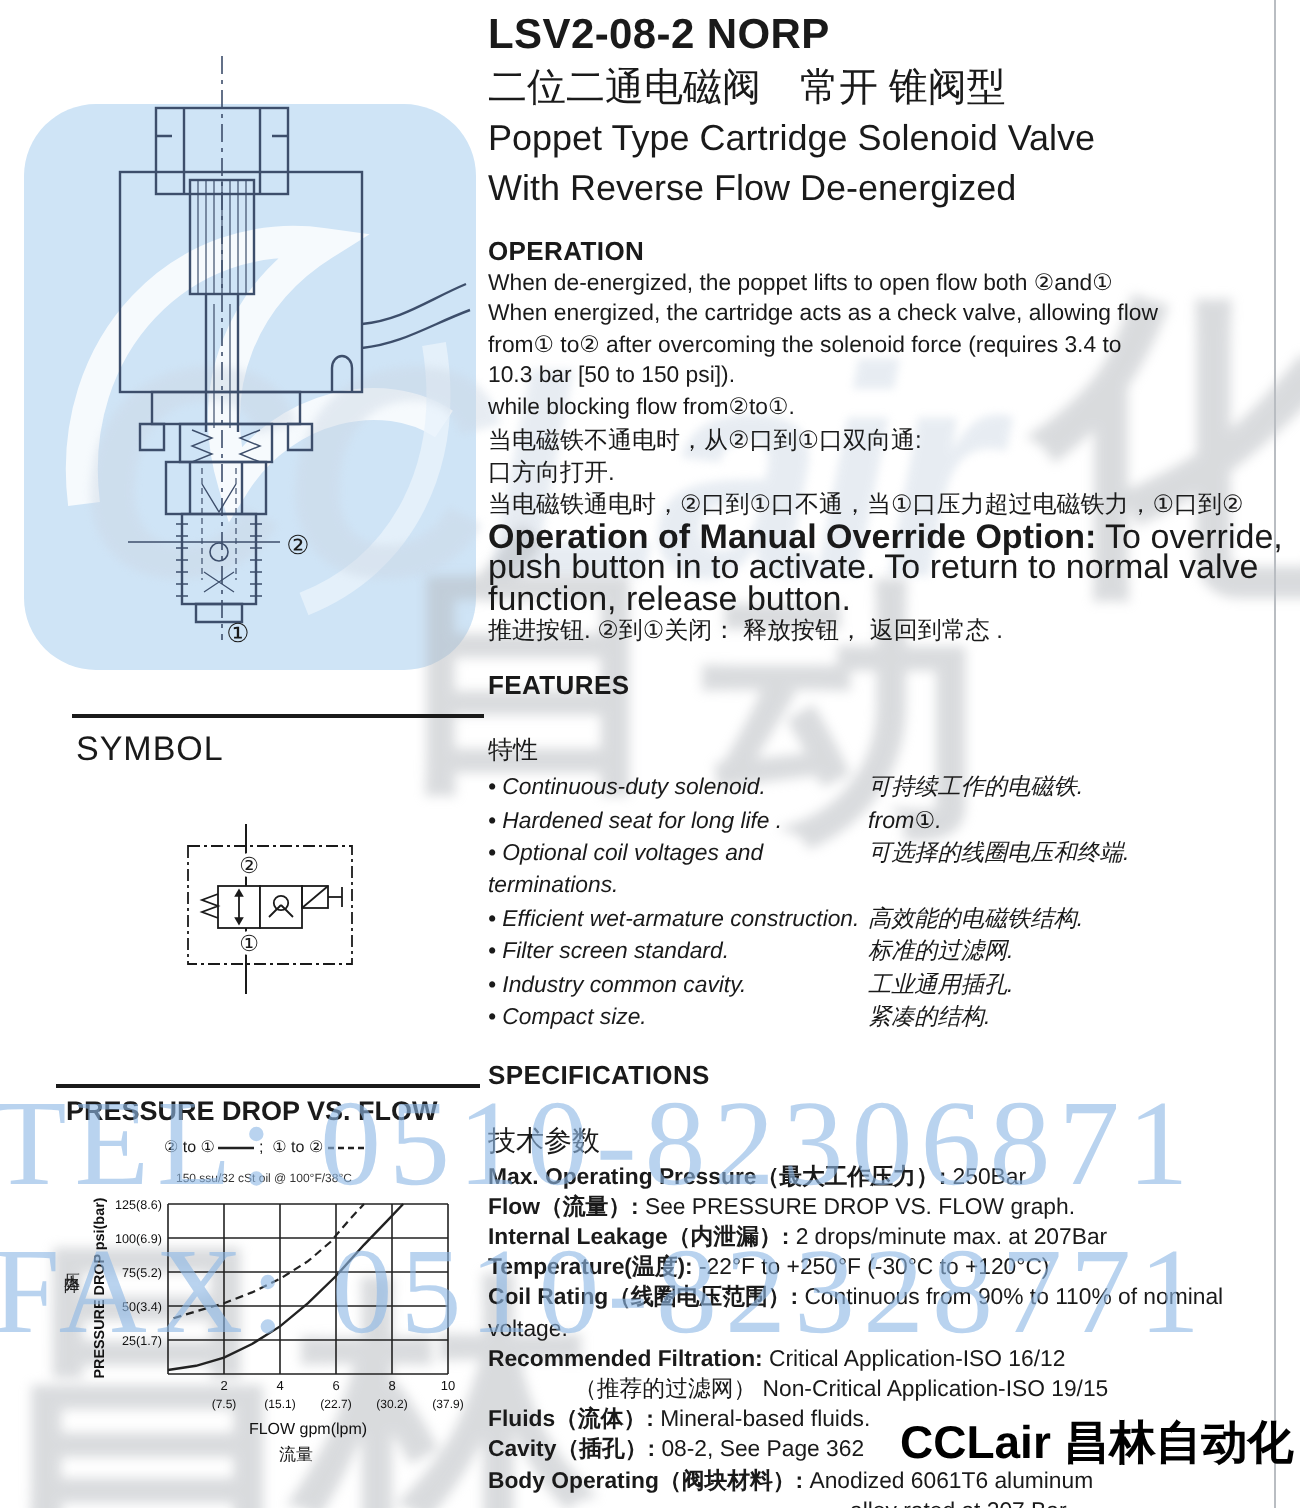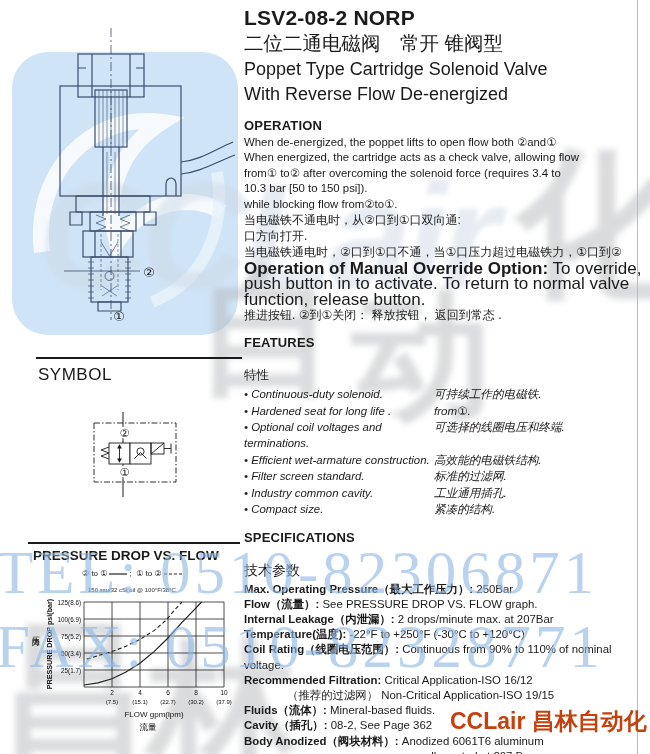--- a/index.html
+++ b/index.html
@@ -16,21 +16,21 @@
     color:#ccd7e4;opacity:.45;z-index:0;letter-spacing:-6px;filter:blur(2px);white-space:nowrap;}
   .wm-char{position:absolute;font-size:150px;color:#b4b8bd;opacity:.5;z-index:0;filter:blur(3px);font-weight:bold;}
   #wm-tel,#wm-fax{
     left:-4px;width:660px;font-family:"Liberation Serif","DejaVu Serif",serif;
     font-size:61px;color:#8fb9e6;opacity:.62;letter-spacing:4px;white-space:nowrap;z-index:6;
   }
   #wm-tel{top:538px;}
   #wm-fax{top:612px;}
   #footer-logo{
     position:absolute;left:450px;top:706px;z-index:7;font-size:23px;font-weight:bold;
-    color:#c2410c;white-space:nowrap;letter-spacing:0px;pointer-events:none;
+    color:#000000;white-space:nowrap;letter-spacing:0px;pointer-events:none;
   }
   
   .content{position:absolute;z-index:2;}
   
   #valve-drawing{left:18px;top:24px;width:220px;height:318px;}
   #symbol-rule{left:36px;top:357px;width:206px;height:2px;background:#1a1a1a;}
   #symbol-heading{left:38px;top:365px;font-size:17px;letter-spacing:.5px;}
   #symbol-svg{left:85px;top:406px;width:95px;height:95px;}
   #chart-block{left:26px;top:542px;width:216px;height:268px;text-align:center;}
   #chart-rule{position:absolute;left:2px;top:0;width:212px;height:2px;background:#1a1a1a;}
@@ -242,21 +242,21 @@
     <div class="sec-head-cn" style="font-size:14px;">技术参数</div>
     <div class="spec-row"><b>Max. Operating Pressure（最大工作压力）: </b><span>250Bar</span></div>
     <div class="spec-row"><b>Flow（流量）: </b><span>See PRESSURE DROP VS. FLOW graph.</span></div>
     <div class="spec-row"><b>Internal Leakage（内泄漏）: </b><span>2 drops/minute max. at 207Bar</span></div>
     <div class="spec-row"><b>Temperature(温度): </b><span>-22°F to +250°F (-30°C to +120°C)</span></div>
     <div class="spec-row"><b>Coil Rating（线圈电压范围）: </b><span>Continuous from 90% to 110% of nominal voltage.</span></div>
     <div class="spec-row"><b>Recommended Filtration: </b><span>Critical Application-ISO 16/12</span></div>
     <div class="spec-row ind1"><span>（推荐的过滤网）  Non-Critical Application-ISO 19/15</span></div>
     <div class="spec-row"><b>Fluids（流体）: </b><span>Mineral-based fluids.</span></div>
     <div class="spec-row"><b>Cavity（插孔）: </b><span>08-2, See Page 362</span></div>
-    <div class="spec-row"><b>Body Anodized（阀块材料）: </b><span>Anodized 6061T6 aluminum</span></div>
+    <div class="spec-row"><b>Body Operating（阀块材料）: </b><span>Anodized 6061T6 aluminum</span></div>
     <div class="spec-row ind3"><span>alloy rated at 207 Bar,</span></div>
 
   </div>
 
   <div id="right-border"></div>
 
   <div id="wm-tel" class="wm">TEL: 0510-82306871</div>
   <div id="wm-fax" class="wm">FAX: 0510-82328771</div>
   <div id="footer-logo">CCLair 昌林自动化</div>
 

